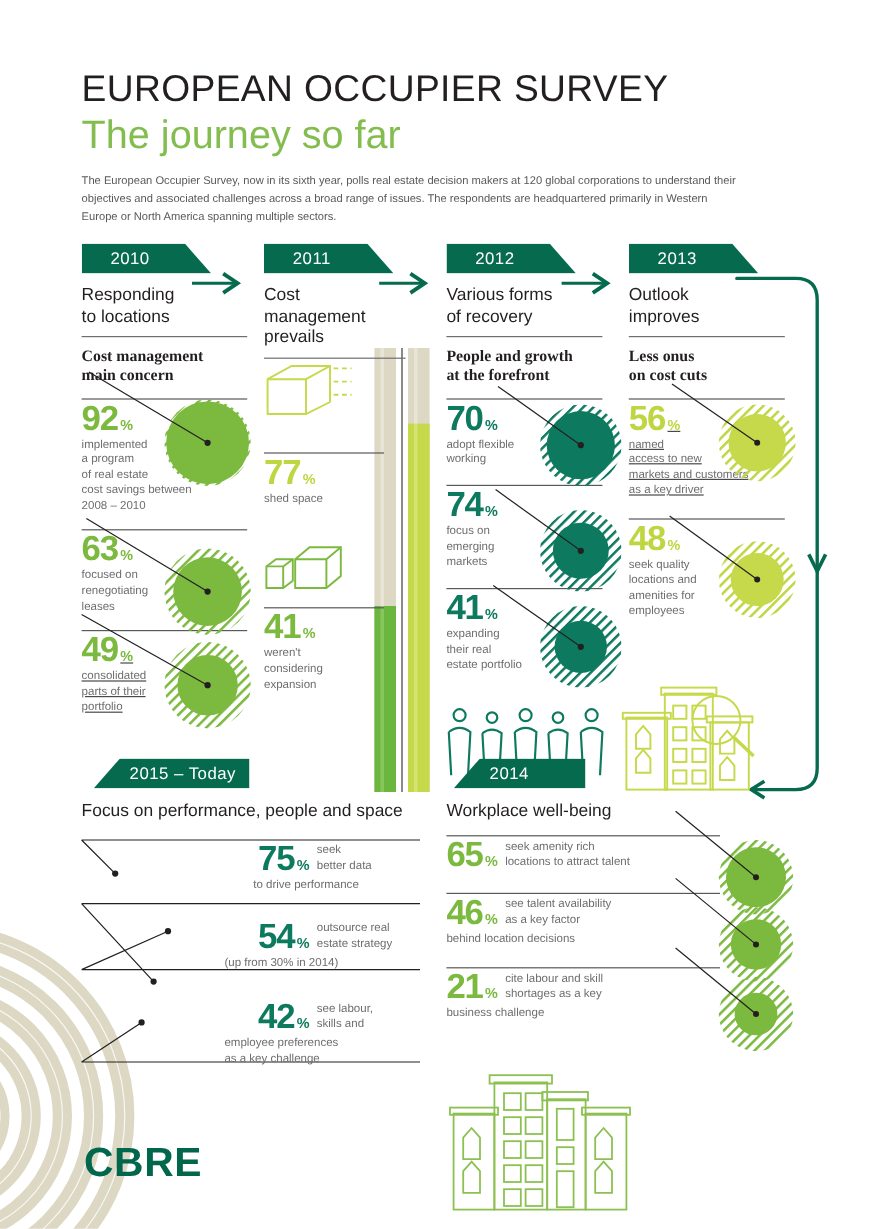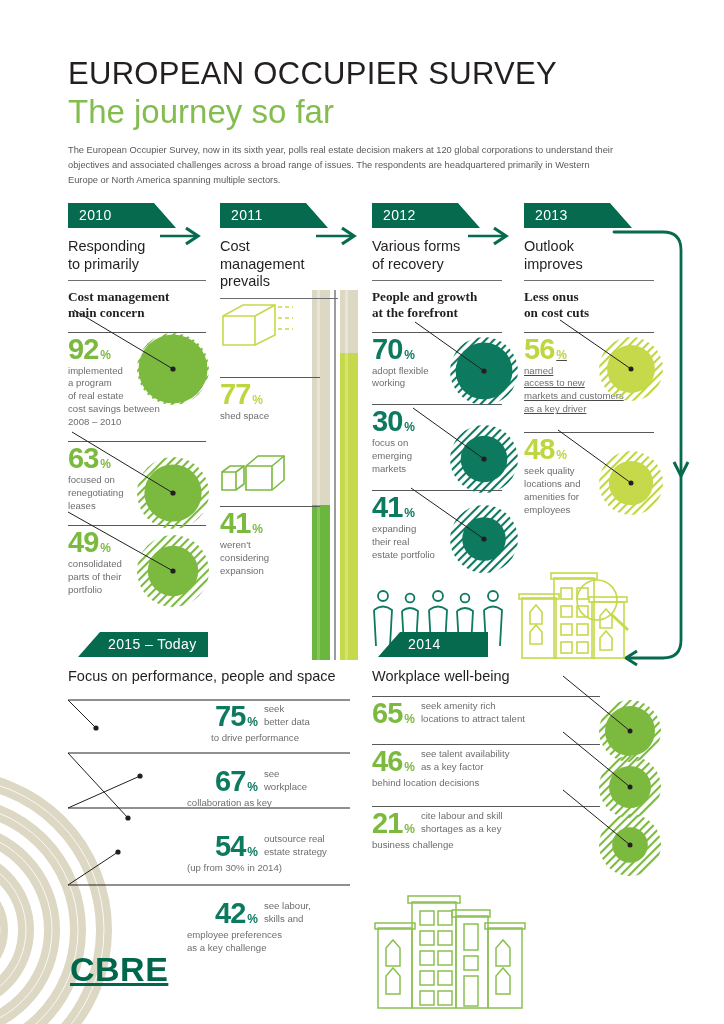--- a/index.html
+++ b/index.html
@@ -24,21 +24,21 @@
   }
   .hdr-body {
     margin-top: 13px; font-size: 9.3px; line-height: 1.62; color: #58595b;
     width: 548px;
   }
 
   
   .tab {
     position: absolute; height: 25px; background: #066a4f;
     color: #ffffff; font-size: 14px; line-height: 25px;
-    padding-left: 11px; letter-spacing: .4px;
+    padding-left: 24px; letter-spacing: .4px;
   }
   .tab.cut-right { clip-path: polygon(0 0, calc(100% - 22px) 0, 100% 100%, 0 100%); }
   .tab.cut-left  { clip-path: polygon(22px 0, 100% 0, 100% 100%, 0 100%); padding-left: 30px; }
 
   
   .col { position: absolute; }
   .col-head {
     font-size: 14.5px; color: #231f20; line-height: 1.22; font-weight: 400;
   }
   .rule { border-top: 1px solid #6d6e71; margin-top: 7px; }
@@ -71,21 +71,21 @@
   
   .bars { position: absolute; }
 
   
   .sec-head { font-size: 14.5px; color: #231f20; }
 
   
   .cbre {
     position: absolute; left: 70px; top: 950px;
     font-size: 34px; font-weight: 700; letter-spacing: 0.5px;
-    color: #00674d; font-family: "Liberation Sans", sans-serif; text-decoration: underline;
+    color: #00674d; font-family: "Liberation Sans", sans-serif;
   }
 
   svg { display: block; overflow: visible; }
 </style>
 </head>
 <body>
 
 <div class="page">
 
   <div class="hdr">
@@ -122,21 +122,21 @@
 
     <line x1="27" y1="0" x2="27" y2="370" stroke="#3b3b3b" stroke-width="1"></line>
   </svg>
 
   <div class="tab cut-right" style="left:68px; top:203px; width:108px;">
     <span>2010</span>
   </div>
   <div class="col" style="left:68px; top:238px; width:138px;">
     <div class="col-head">
       <div>Responding</div>
-      <div>to primarily</div>
+      <div>to locations</div>
     </div>
     <div class="rule"></div>
     <div class="col-sub">
       <div>Cost management</div>
       <div>main concern</div>
     </div>
 
     <div class="stat" style="margin-top:11px;">
       <div class="hr"></div>
       <span class="num g-mid">92</span><span class="pct g-mid">%</span>
@@ -148,21 +148,21 @@
     </div>
 
     <div class="stat" style="margin-top:12px;">
       <div class="hr"></div>
       <span class="num g-mid">63</span><span class="pct g-mid">%</span>
       <div class="desc" style="white-space:pre-line;">focused on
 renegotiating
 leases</div>
     </div>
 
-    <div class="stat" style="margin-top:12px;">
+    <div class="stat" style="margin-top:12px;text-decoration:underline;">
       <div class="hr"></div>
       <span class="num g-mid">49</span><span class="pct g-mid">%</span>
       <div class="desc" style="white-space:pre-line;">consolidated
 parts of their
 portfolio</div>
     </div>
   </div>
 
   <svg class="circ" style="left:130px;top:326px;width:86px;height:86px" viewBox="0 0 86 86">
     <defs>
@@ -247,21 +247,21 @@
     </div>
 
     <div class="stat" style="margin-top:11px;">
       <div class="hr"></div>
       <span class="num g-dark">70</span><span class="pct g-dark">%</span>
       <div class="desc" style="white-space:pre-line;">adopt flexible
 working</div>
     </div>
     <div class="stat" style="margin-top:14px;">
       <div class="hr"></div>
-      <span class="num g-dark">30</span><span class="pct g-dark">%</span>
+      <span class="num g-dark">74</span><span class="pct g-dark">%</span>
       <div class="desc" style="white-space:pre-line;">focus on
 emerging
 markets</div>
     </div>
     <div class="stat" style="margin-top:14px;">
       <div class="hr"></div>
       <span class="num g-dark">41</span><span class="pct g-dark">%</span>
       <div class="desc" style="white-space:pre-line;">expanding
 their real
 estate portfolio</div>
@@ -414,25 +414,20 @@
       <circle cx="140" cy="776" r="2.6"></circle>
         <circle cx="118" cy="852" r="2.6"></circle>
     </g>
   </svg>
 
   <div style="position:absolute;left:215px;top:700px;width:145px;">
     <div class="stat" style="margin-top:2px;">
       <span class="num g-dark">75</span><span class="pct g-dark">%</span><span class="desc desc-inline" style="white-space:pre-line;width:78px;">seek
 better data</span>
       <div class="desc" style="white-space:pre-line;margin-left:-28px;padding-left:24px;">to drive performance</div>
-    </div>
-    <div class="stat" style="margin-top:22px;">
-      <span class="num g-dark">67</span><span class="pct g-dark">%</span><span class="desc desc-inline" style="white-space:pre-line;width:78px;">see
-workplace</span>
-      <div class="desc" style="white-space:pre-line;margin-left:-28px;">collaboration as key</div>
     </div>
     <div class="stat" style="margin-top:22px;">
       <span class="num g-dark">54</span><span class="pct g-dark">%</span><span class="desc desc-inline" style="white-space:pre-line;width:80px;">outsource real
 estate strategy</span>
       <div class="desc" style="white-space:pre-line;margin-left:-28px;">(up from 30% in 2014)</div>
     </div>
     <div class="stat" style="margin-top:24px;">
       <span class="num g-dark">42</span><span class="pct g-dark">%</span><span class="desc desc-inline" style="white-space:pre-line;width:78px;">see labour,
 skills and</span>
       <div class="desc" style="white-space:pre-line;margin-left:-28px;">employee preferences

